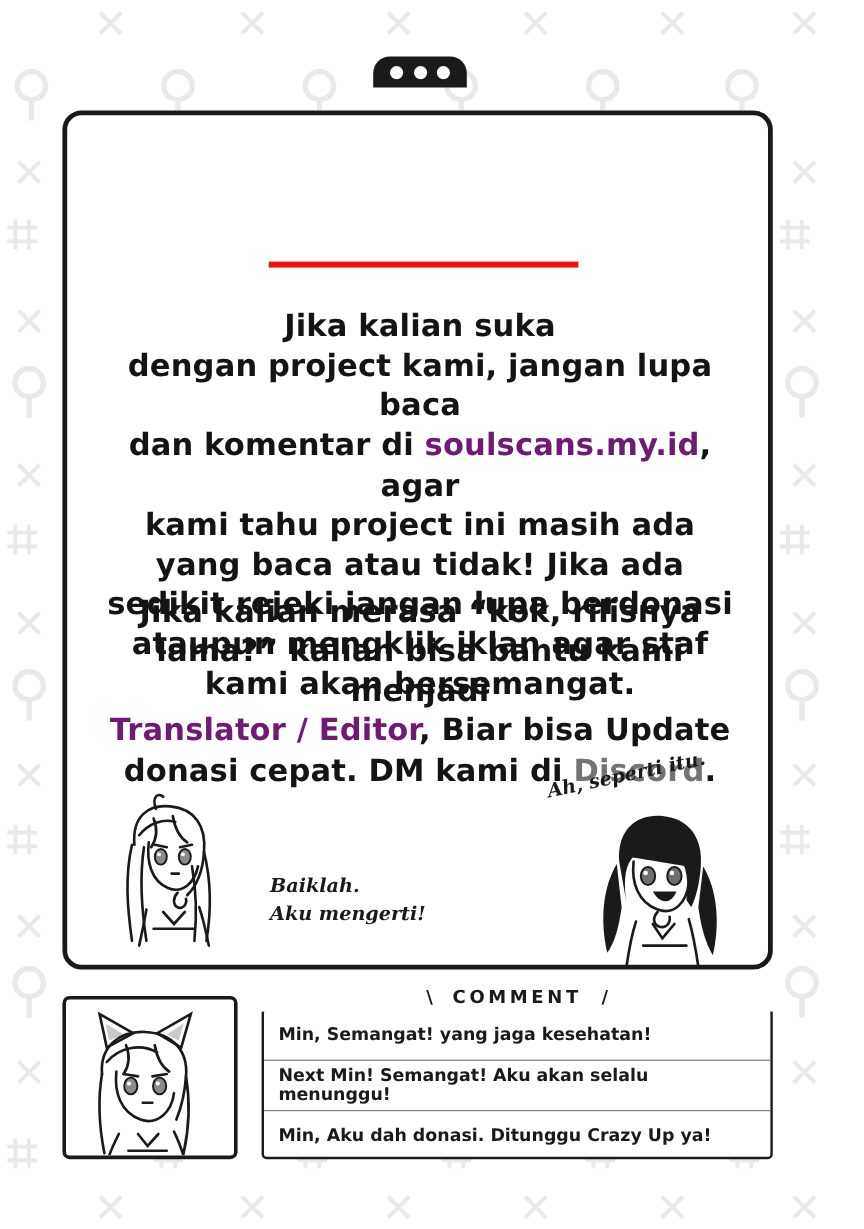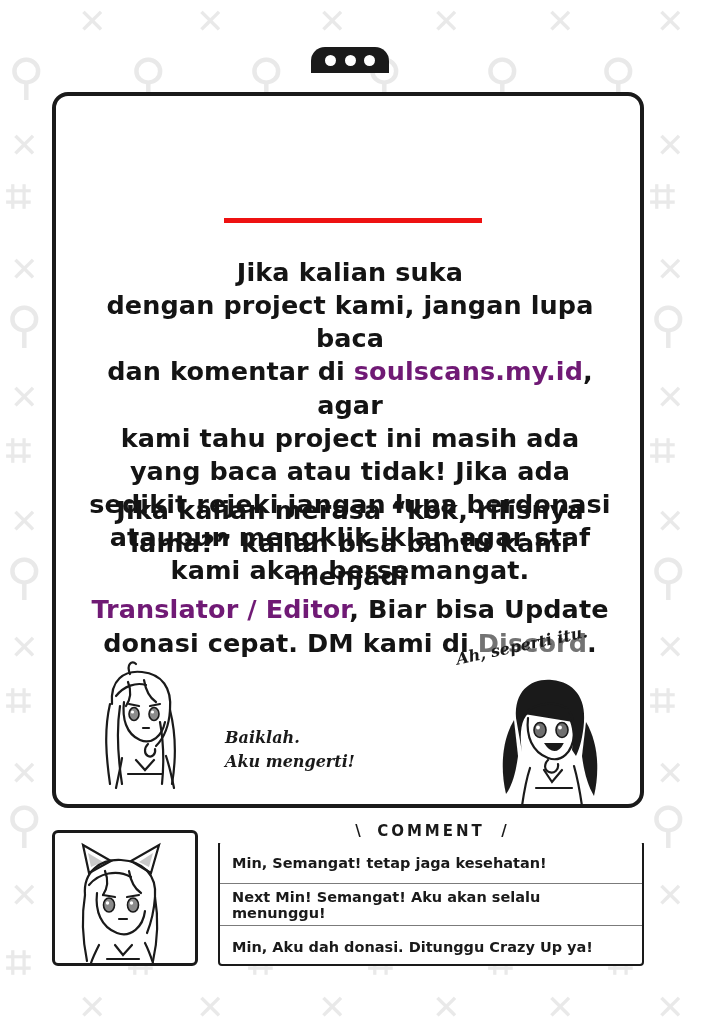--- a/index.html
+++ b/index.html
@@ -388,21 +388,21 @@
           <path d="M44 112 C40 120 38 124 36 130"></path>
           <path d="M90 110 C94 118 96 124 98 130"></path>
           <path d="M52 126 L84 126"></path>
           <path d="M60 112 L68 122 L77 112"></path>
         </g>
       </svg>
     </div>
 
     <div id="comment-panel">
       <div class="comment-row">
-        <span>Min, Semangat! tetap jaga kesehatan!</span>
+        <span>Min, Semangat! yang jaga kesehatan!</span>
       </div>
       <div class="comment-row">
         <span>Next Min! Semangat! Aku akan selalu menunggu!</span>
       </div>
       <div class="comment-row">
         <span>Min, Aku dah donasi. Ditunggu Crazy Up ya!</span>
       </div>
     </div>
 
     <div id="comment-header">

